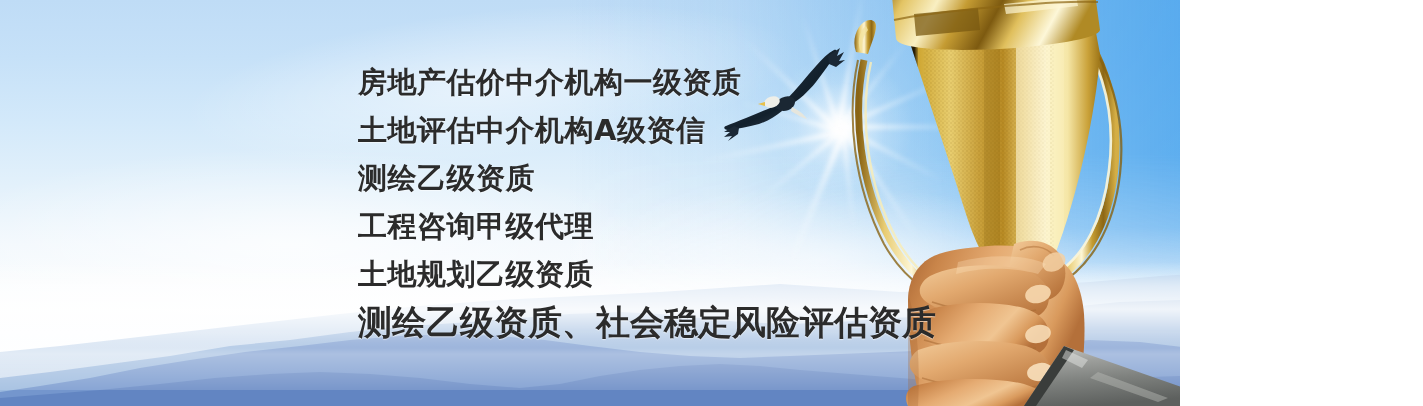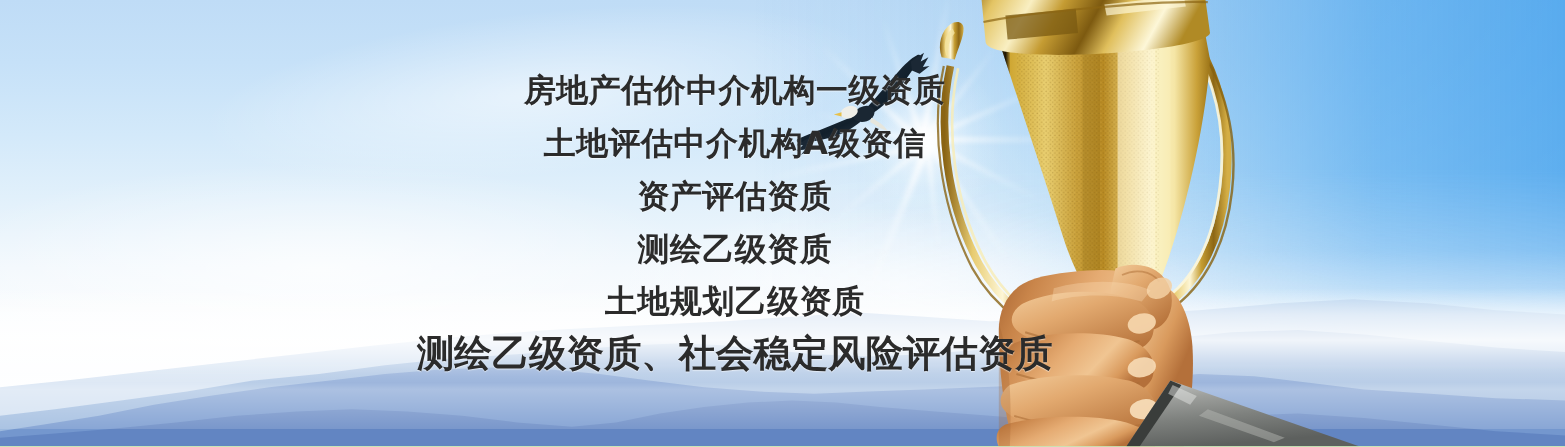--- a/index.html
+++ b/index.html
@@ -5,24 +5,23 @@
 <style>
   * { margin:0; padding:0; box-sizing:border-box; }
   html, body {
     width:1423px; height:406px;
     overflow:hidden;
     font-family:"DejaVu Sans","Liberation Sans",sans-serif;
   }
 
   #banner {
     position:relative;
-    width:1423px; height:406px;
+    width:1180px; height:406px;
     overflow:hidden;
-    background:#bef264;
-    text-align:center;
+    background:#ec4899;
   }
 
   
   .sky-base {
     position:absolute; inset:0;
     background:
       linear-gradient(to bottom,
         #bfdcf6 0%,
         #c6e1f8 14%,
         #d3e9fa 30%,
@@ -410,19 +409,19 @@
       <path fill="#3a3d3b" d="M186,412 L226,352 L236,356 L198,412 Z"></path>
       <path fill="#e2e4e1" opacity="0.5" d="M228,356 L250,366 L244,374 L224,364 Z"></path>
       <path fill="#babcb9" opacity="0.45" d="M260,378 L330,404 L320,408 L252,384 Z"></path>
     </g>
 
   </svg>
 
   <div class="headline">
     <div class="hl-line">房地产估价中介机构一级资质</div>
     <div class="hl-line">土地评估中介机构A级资信</div>
-    <div class="hl-line">资产评估资质</div>
     <div class="hl-line">测绘乙级资质</div>
+    <div class="hl-line">工程咨询甲级代理</div>
     <div class="hl-line">土地规划乙级资质</div>
     <div class="hl-line last">测绘乙级资质、社会稳定风险评估资质</div>
   </div>
 
 </div>
 
 </body></html>

